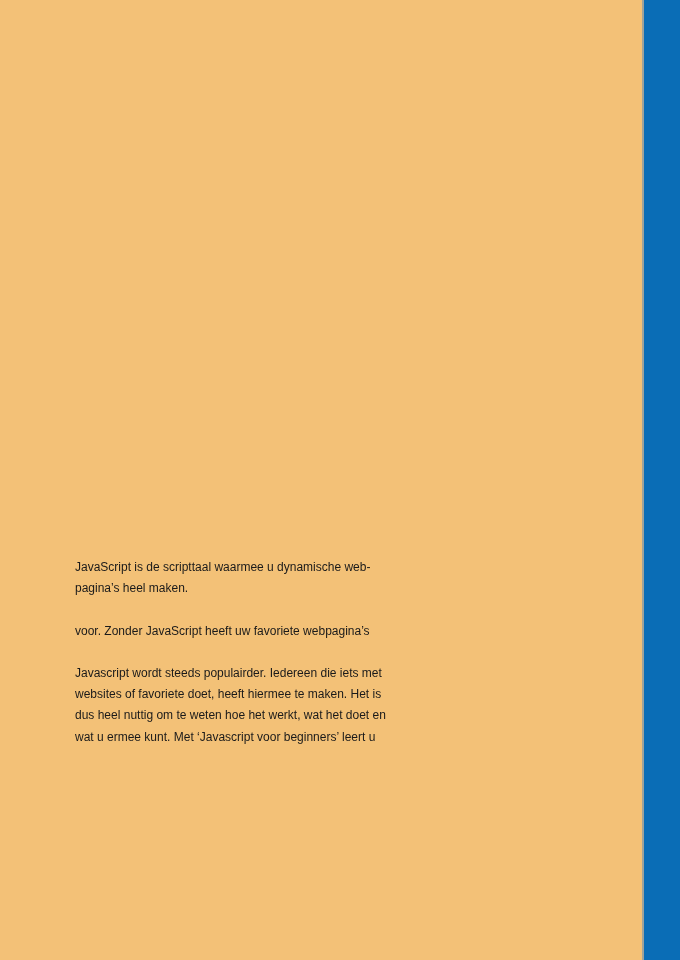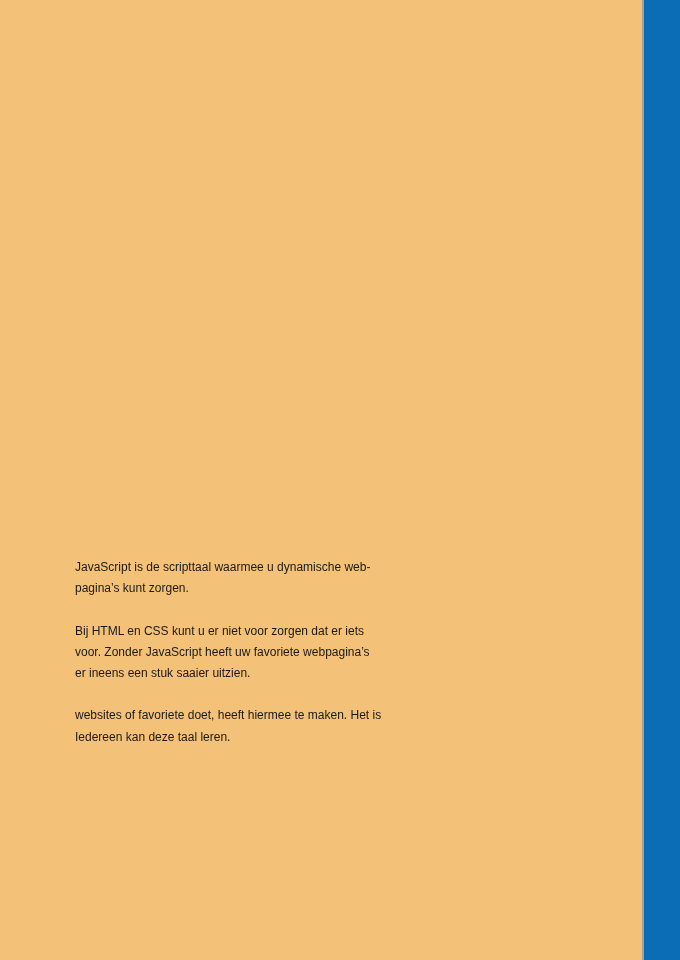--- a/index.html
+++ b/index.html
@@ -19,27 +19,27 @@
     .para { margin: 0 0 21.2px 0; }
     .line { display: block; white-space: nowrap; }
   </style>
 </head>
 <body>
 
 <div class="page">
   <div class="text-block">
     <p class="para">
       <span class="line">JavaScript is de scripttaal waarmee u dynamische web-</span>
-      <span class="line">pagina’s kunt zorgen.</span>
+      <span class="line">pagina’s heel maken.</span>
     </p>
     <p class="para">
-      <span class="line">Bij HTML en CSS kunt u er niet voor zorgen dat er iets</span>
       <span class="line">voor. Zonder JavaScript heeft uw favoriete webpagina’s</span>
-      <span class="line">er ineens een stuk saaier uitzien.</span>
     </p>
     <p class="para">
+      <span class="line">Javascript wordt steeds populairder. Iedereen die iets met</span>
       <span class="line">websites of favoriete doet, heeft hiermee te maken. Het is</span>
-      <span class="line">Iedereen kan deze taal leren.</span>
+      <span class="line">dus heel nuttig om te weten hoe het werkt, wat het doet en</span>
+      <span class="line">wat u ermee kunt. Met ‘Javascript voor beginners’ leert u</span>
     </p>
   </div>
 </div>
 <div class="spine-edge"></div>
 <div class="spine"></div>
 
 </body></html>

